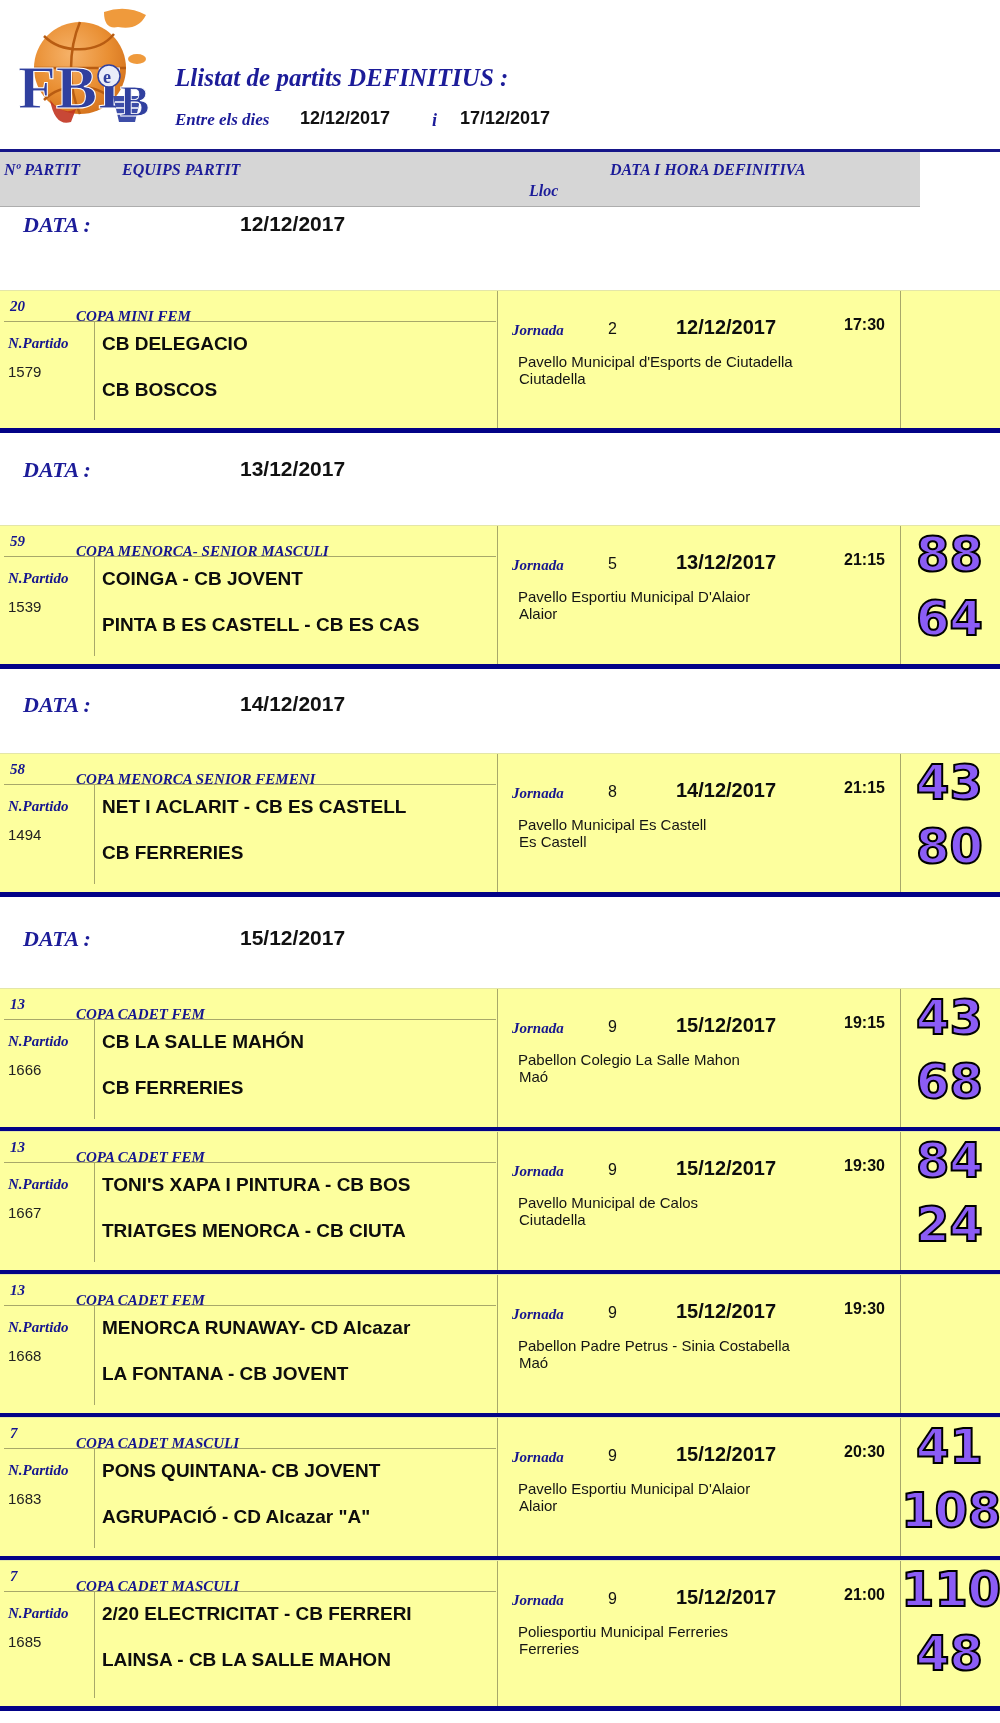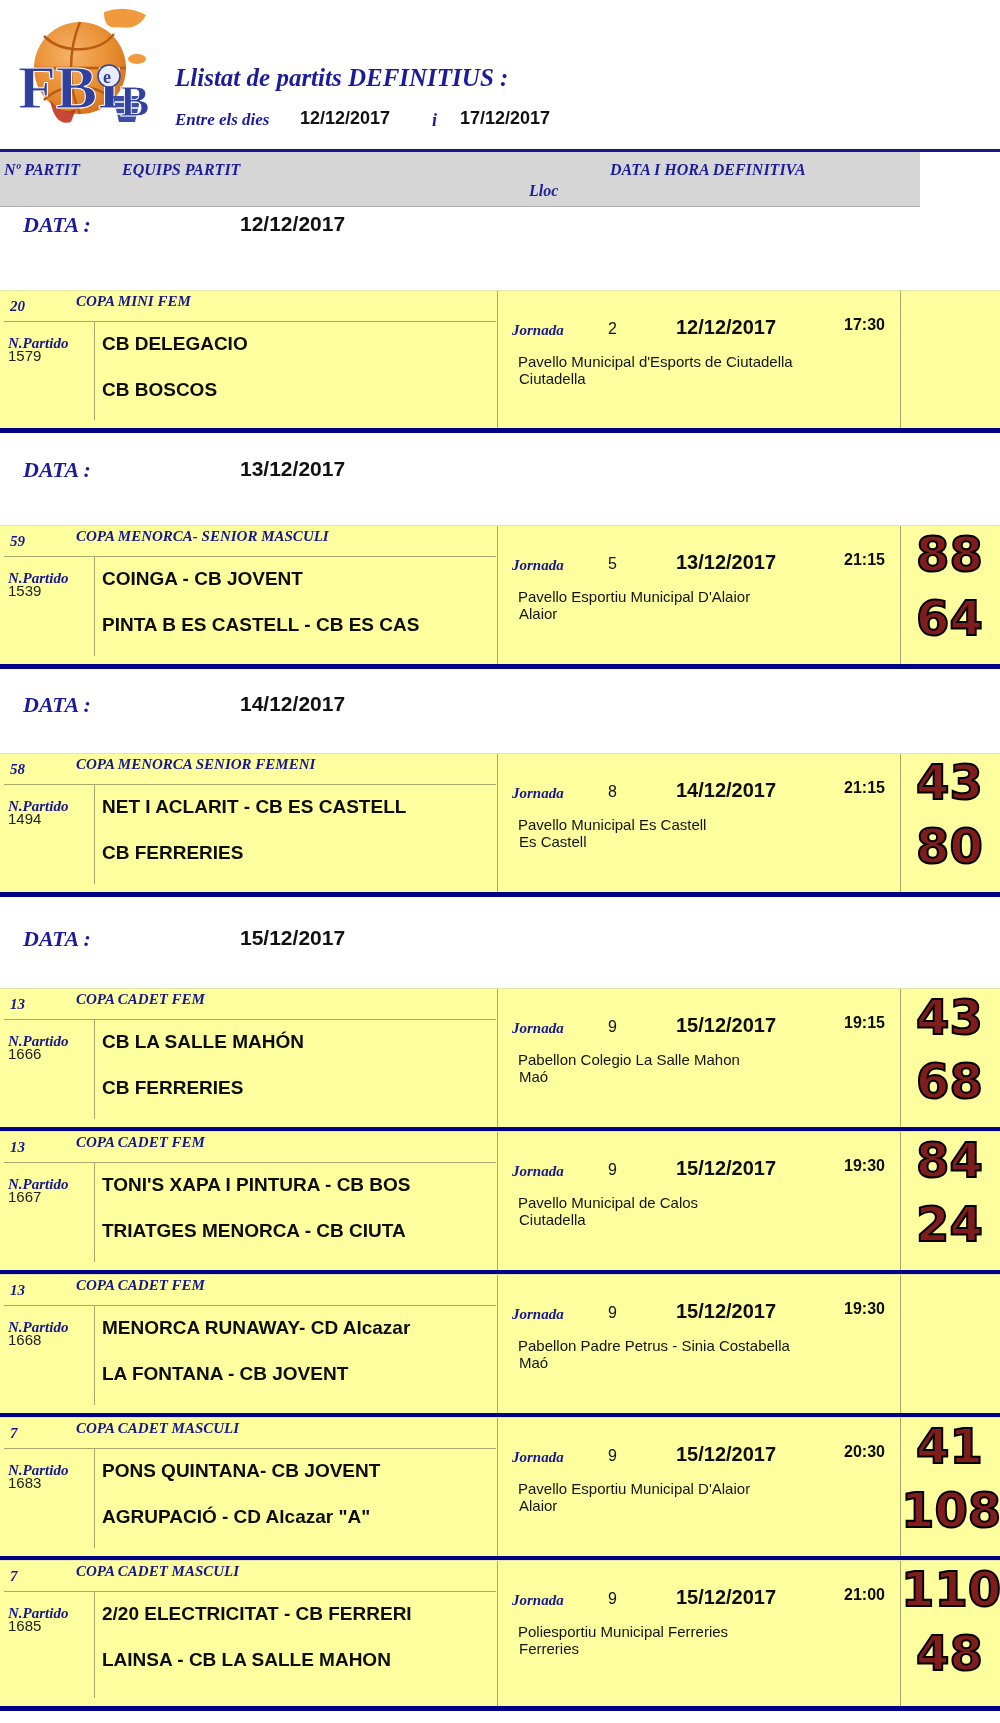--- a/index.html
+++ b/index.html
@@ -32,40 +32,40 @@
   .d-label{position:absolute;left:23px;top:0;font-family:"Liberation Serif",serif;font-style:italic;
            font-weight:bold;font-size:22px;color:#1c1c99;}
   .d-date{position:absolute;left:240px;top:0;font-weight:bold;font-size:21px;color:#111;}
 
   
   .card{position:absolute;left:0;width:1000px;background:#fdff9e;border-top:1px solid #e4e6a8;
         border-bottom:5px solid #020287;box-sizing:content-box;}
   .card .abs{position:absolute;white-space:nowrap;}
   .c-num{left:10px;top:7px;font-family:"Liberation Serif",serif;font-style:italic;font-weight:bold;
          font-size:15px;color:#16168f;}
-  .c-comp{left:76px;top:2px;font-family:"Liberation Serif",serif;font-style:italic;font-weight:bold;
+  .c-comp{left:76px;top:17px;font-family:"Liberation Serif",serif;font-style:italic;font-weight:bold;
           font-size:15px;color:#16168f;}
   .c-topline{left:4px;top:30px;width:492px;height:1px;background:#a8a86a;}
   .c-v1{left:94px;top:30px;bottom:8px;width:1px;background:#a8a86a;}
   .c-v2{left:497px;top:0;bottom:0;width:1px;background:#a8a86a;}
   .c-v3{left:900px;top:0;bottom:0;width:1px;background:#a8a86a;}
   .c-nplabel{left:8px;top:44px;font-family:"Liberation Serif",serif;font-style:italic;font-weight:bold;
              font-size:15px;color:#16168f;}
-  .c-npnum{left:8px;top:56px;font-size:15px;color:#222;}
+  .c-npnum{left:8px;top:72px;font-size:15px;color:#222;}
   .c-team1{left:102px;top:42px;font-weight:bold;font-size:19px;color:#0d0d0d;}
   .c-team2{left:102px;top:88px;font-weight:bold;font-size:19px;color:#0d0d0d;}
   .c-jlabel{left:512px;top:31px;font-family:"Liberation Serif",serif;font-style:italic;font-weight:bold;
             font-size:15px;color:#16168f;}
   .c-jnum{left:608px;top:29px;font-size:16px;color:#111;}
   .c-jdate{left:676px;top:25px;font-weight:bold;font-size:20px;color:#0d0d0d;}
   .c-jtime{left:844px;top:25px;font-weight:bold;font-size:16px;color:#0d0d0d;}
   .c-venue{left:518px;top:62px;font-size:15px;color:#141414;}
   .c-city{left:519px;top:79px;font-size:15px;color:#141414;}
   .c-score1,.c-score2{left:901px;width:97px;text-align:center;font-weight:bold;font-size:48px;
-            line-height:52px;color:#7f1d1d;-webkit-text-stroke:2px #000;letter-spacing:0px;
+            line-height:52px;color:#8b5cf6;-webkit-text-stroke:2px #000;letter-spacing:0px;
             font-family:"DejaVu Sans",sans-serif;}
   .c-score1{top:2px;}  .c-score2{top:66px;}
 </style>
 </head>
 <body>
 
 <div id="page">
 
   <svg class="logo" viewBox="0 0 145 130">
     <defs>

